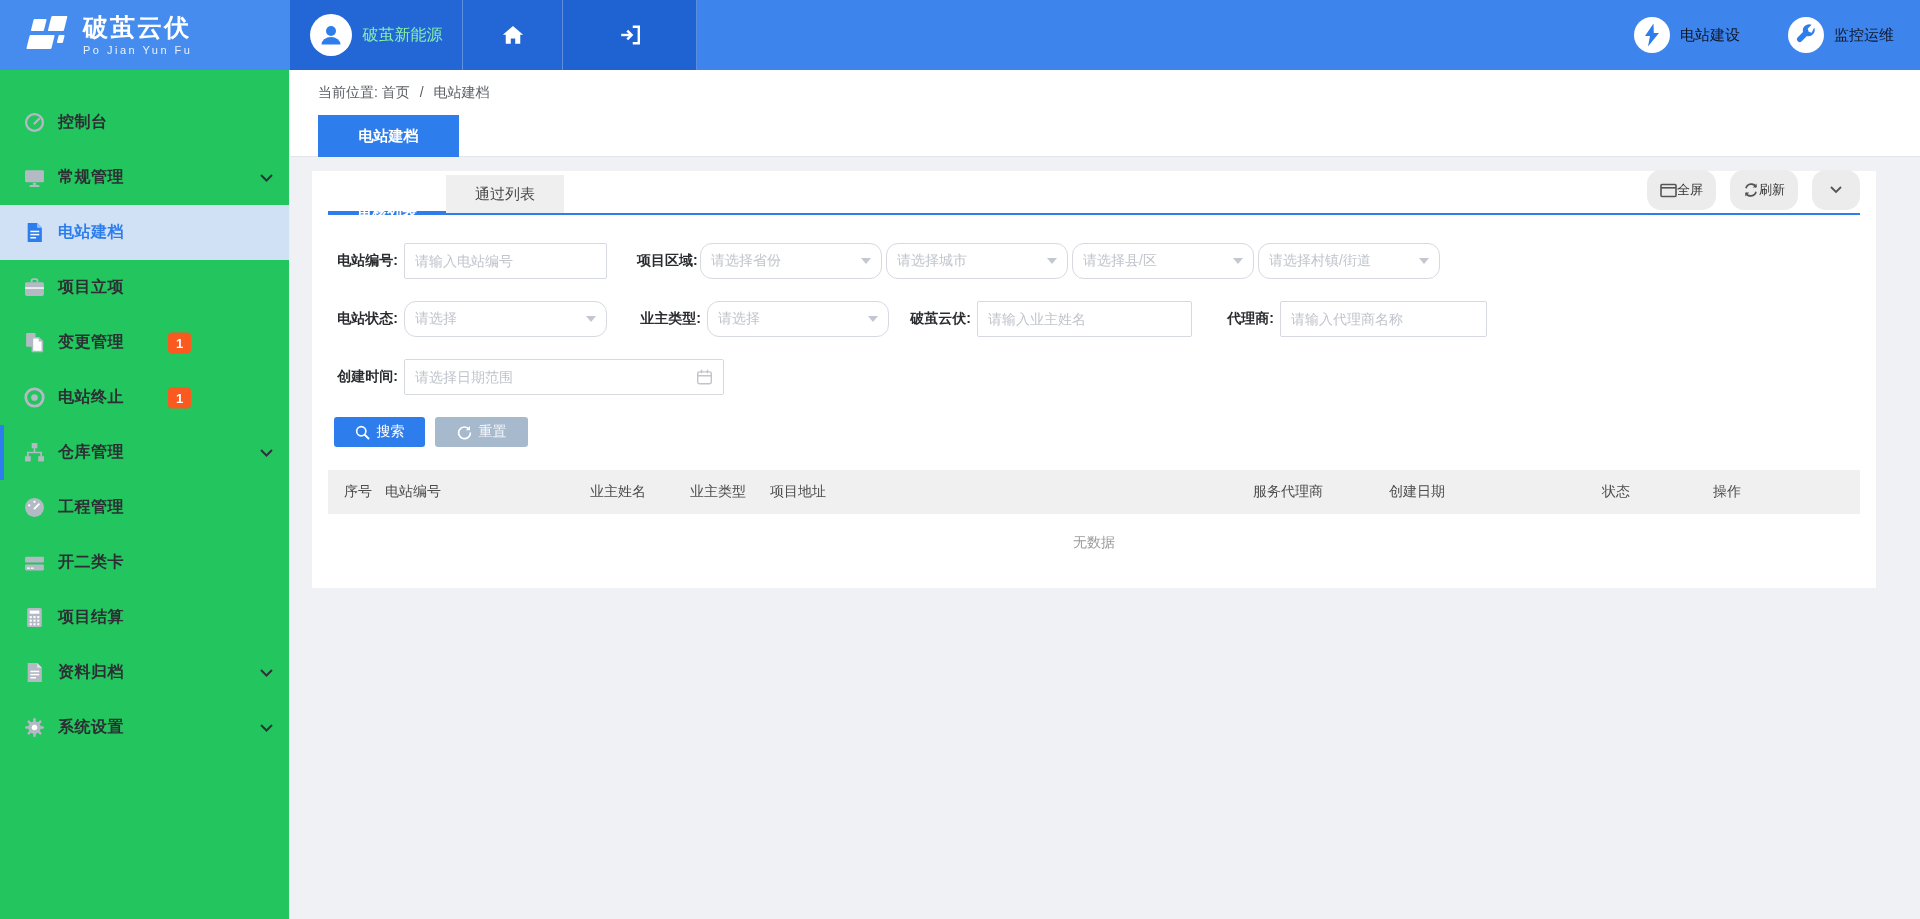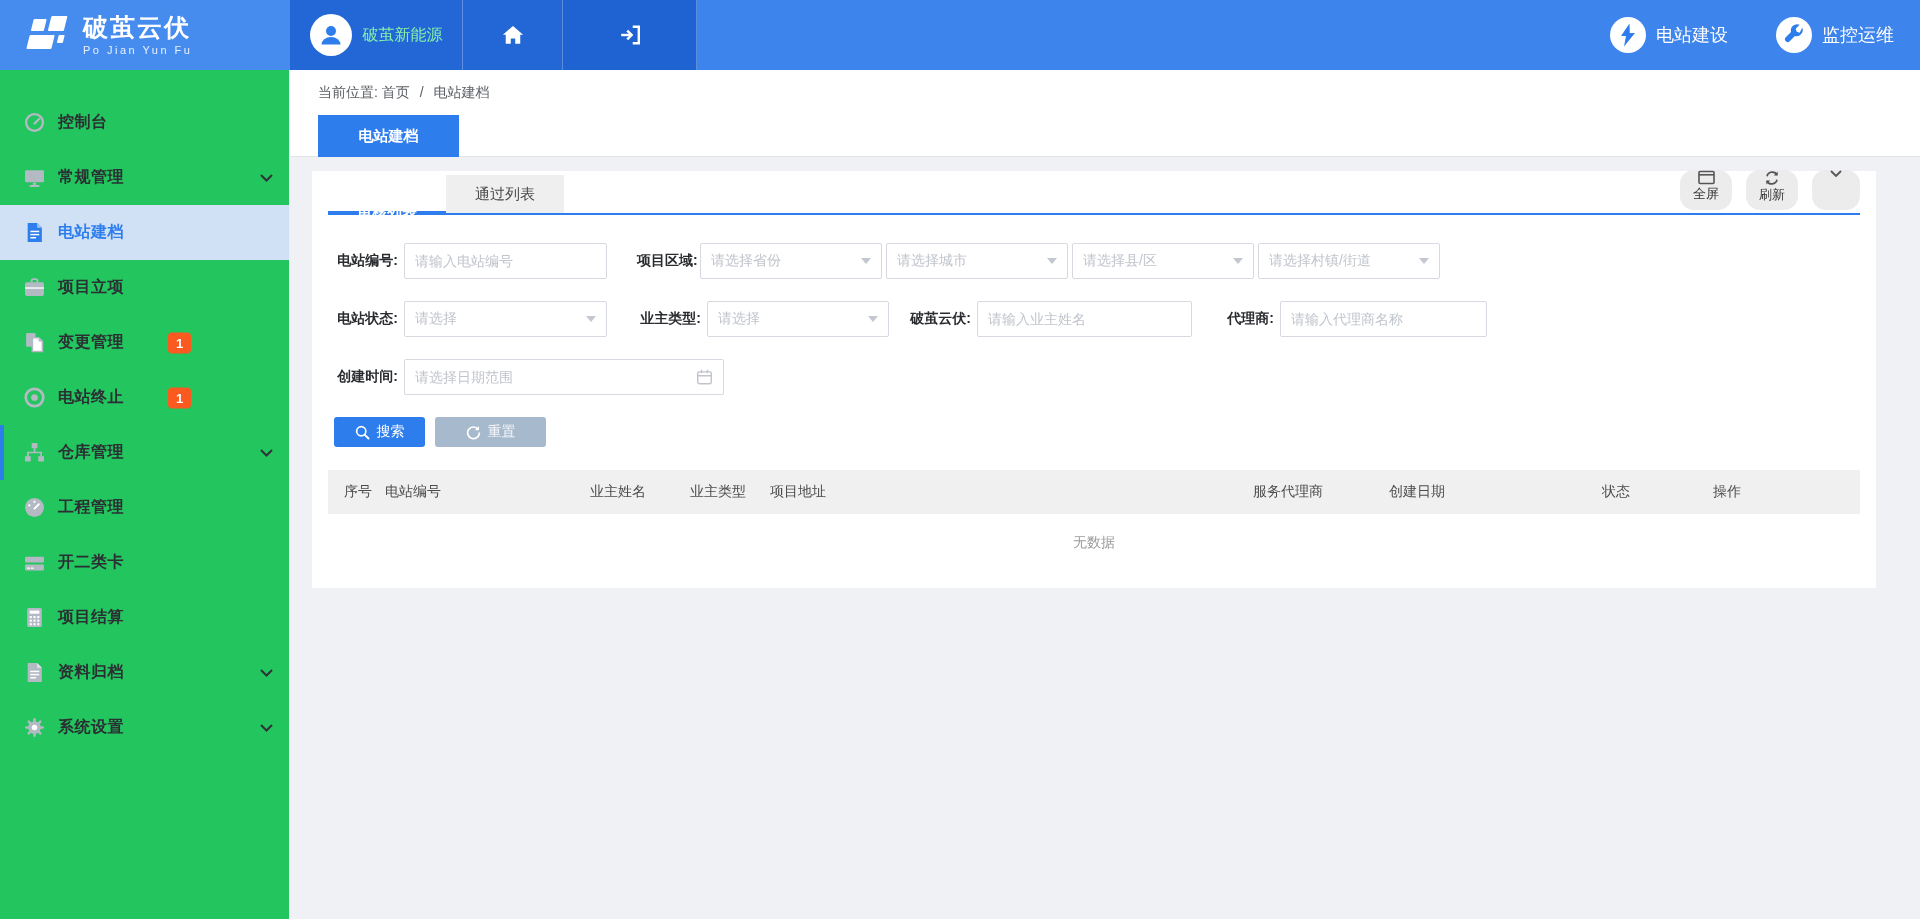--- a/index.html
+++ b/index.html
@@ -19,21 +19,21 @@
   .sec-user { width:172px; gap:11px; }
   .sec-home { width:100px; border-left:1px solid rgba(255,255,255,.28); }
   .sec-logout { width:135px; border-left:1px solid rgba(255,255,255,.28);
     border-right:1px solid rgba(255,255,255,.28); background:#1f63d2; }
   .avatar { width:42px; height:42px; border-radius:50%; background:#fff;
     display:flex; align-items:center; justify-content:center; }
   .company { color:#86efac; font-size:16px; white-space:nowrap; }
   .nav-right { margin-left:auto; display:flex; align-items:center; gap:48px; padding-right:26px; }
   .nav-link { display:flex; align-items:center; gap:10px; cursor:pointer; }
   .nav-link .circ { width:36px; height:36px; }
-  .nav-link .lab { color:#ffffff; font-size:18px; white-space:nowrap; }
+  .nav-link .lab { color:#0f172a; font-size:15px; white-space:nowrap; }
 
   
   .sidebar { position:absolute; left:0; top:70px; width:290px; height:849px;
     background:#22c55e; border-right:1px solid #eceef2; padding-top:25px; }
   .side-item { position:relative; height:55px; display:flex; align-items:center;
     padding-left:24px; cursor:pointer; color:#2b2e33; }
   .side-item .s-icon { width:21px; height:21px; margin-right:13px; color:#b4bac4;
     display:flex; align-items:center; }
   .side-item .s-label { font-size:16px; font-weight:bold; letter-spacing:.5px; }
   .side-item.active { background:#d0e1f6; color:#2e7ded; }
@@ -56,43 +56,43 @@
 
   .panel { position:absolute; left:22px; top:101px; width:1564px; height:417px;
     background:#fff; padding:4px 16px 0 16px; }
   .tabs-row { display:flex; height:40px; border-bottom:2px solid #2e7ded; }
   .ptab { width:118px; display:flex; align-items:center; justify-content:center;
     font-size:15px; cursor:pointer; }
   .ptab.active { background:#2e7ded; color:#fff; font-weight:bold;margin-top:36px; }
   .ptab.plain { background:#efefef; color:#4a4a4a; }
   .toolbar { margin-left:auto; display:flex; align-items:center; gap:14px; padding-bottom:8px; }
   .pill { height:40px; border-radius:14px; background:#ececec; display:flex; align-items:center;
-    gap:0; padding:0 13px; font-size:13px; color:#333; cursor:pointer;flex-direction:column; }
+    gap:0; padding:0 13px; font-size:13px; color:#333; cursor:pointer; }
 
   .form-area { padding-top:28px; }
   .frow { display:flex; align-items:center; margin-bottom:22px; padding-left:8px; }
   .lbl { font-size:14px; font-weight:bold; color:#2a2c30; text-align:right;
     padding-right:6px; white-space:nowrap; flex:0 0 auto; }
   .inp, .sel { height:36px; border:1px solid #d6d9e0; background:#fff; position:relative;
     display:flex; align-items:center; padding:0 10px; flex:0 0 auto; border-radius:2px; }
   .inp input { border:none; outline:none; width:100%; font-size:14px;
     font-family:inherit; color:#333; }
   .inp input::placeholder { color:#c0c4cc; }
-  .sel { cursor:pointer; }
+  .sel { cursor:pointer;border-radius:12px; }
   .sel .ph { color:#c0c4cc; font-size:14px; overflow:hidden; white-space:nowrap; }
   .sel .caret { position:absolute; right:10px; top:50%; transform:translateY(-50%);
     width:0; height:0; border-left:5px solid transparent; border-right:5px solid transparent;
     border-top:6px solid #c3c7cf; }
   .cal-ic { position:absolute; right:10px; top:50%; transform:translateY(-50%); }
 
   .btn-row { display:flex; align-items:center; gap:10px; padding-left:6px; margin-top:17px; }
   .btn { height:30px; display:flex; align-items:center; justify-content:center; gap:7px;
     font-size:14px; border:none; cursor:pointer; border-radius:3px; font-family:inherit; }
   .btn-search { width:91px; background:#2e7ded; color:#fff; }
-  .btn-reset { width:111px; background:#a7b9cd; color:#f4f7fb; }
+  .btn-reset { width:93px; background:#a7b9cd; color:#f4f7fb; }
 
   .thead { margin-top:23px; height:44px; background:#f0f0f0; display:flex; align-items:center;
     padding-left:16px; font-size:14px; color:#4c4c4c; }
   .th { flex:0 0 auto; white-space:nowrap; }
   .th:nth-child(1){width:41px;} .th:nth-child(2){width:205px;} .th:nth-child(3){width:100px;}
   .th:nth-child(4){width:80px;} .th:nth-child(5){width:483px;} .th:nth-child(6){width:97px;}
   .th:nth-child(7){width:213px;margin-left:39px;} .th:nth-child(8){width:111px;} .th:nth-child(9){flex:1;}
   .empty-row { height:58px; display:flex; align-items:center; justify-content:center;
     color:#9b9b9b; font-size:14px; }
 </style>

